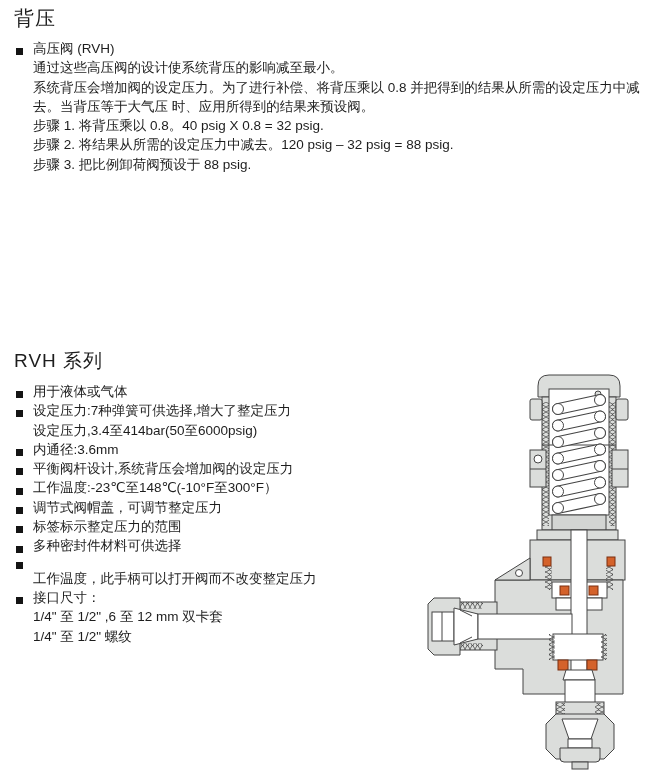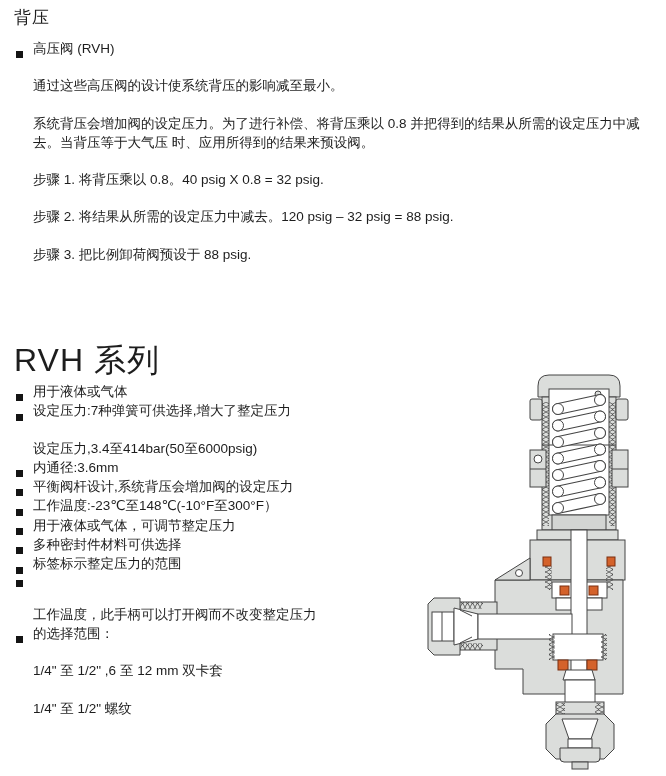--- a/index.html
+++ b/index.html
@@ -3,28 +3,28 @@
 <meta charset="utf-8">
 <style>
   html,body{margin:0;padding:0;}
   body{
     width:666px;height:776px;position:relative;background:#ffffff;
     font-family:"Liberation Sans","DejaVu Sans",sans-serif;
     color:#1d1d1d;overflow:hidden;
   }
   .sec1{position:absolute;left:14px;top:4px;width:648px;}
   .sec2{position:absolute;left:14px;top:344px;width:410px;}
-  h1.t1{font-size:17px;line-height:28px;font-weight:500;margin:0 0 7px 0;letter-spacing:1px;}
-  h1.t2{font-size:32px;line-height:33px;font-weight:500;margin:0 0 5px 0;letter-spacing:1px;}
+  h1.t1{font-size:20px;line-height:28px;font-weight:500;margin:0 0 7px 0;letter-spacing:1px;}
+  h1.t2{font-size:19px;line-height:33px;font-weight:500;margin:0 0 5px 0;letter-spacing:1px;}
   .blist{margin:0;padding:0;list-style:none;}
   .bitem{margin:0;padding:0;}
-  .brow{display:flex;align-items:flex-end;}
+  .brow{display:flex;align-items:center;}
   .sq{flex:0 0 auto;width:7px;height:7px;background:#141414;margin:6px 10px 0 2px;}
   .bline,.blabel{font-size:13.5px;line-height:19.3px;}
-  .cont{padding-left:19px;margin-top:18px;}
+  .cont{padding-left:19px;}
   .diagram{position:absolute;left:420px;top:362px;width:246px;height:413px;}
   svg .ln{stroke:#454545;stroke-width:1;fill:none;}
   svg .gray{fill:#dbdddb;stroke:#454545;stroke-width:1;}
   svg .gray2{fill:#d3d5d3;stroke:#454545;stroke-width:1;}
   svg .white{fill:#ffffff;stroke:#454545;stroke-width:1;}
   svg .co{stroke:#454545;stroke-width:12;stroke-linecap:round;}
   svg .ci{stroke:#ffffff;stroke-width:9.5;stroke-linecap:round;}
   svg .wc{fill:#ffffff;stroke:#454545;stroke-width:1;}
   svg .seal{stroke:#7a2f10;stroke-width:1;}
 </style>
@@ -80,45 +80,45 @@
     </li>
     <li class="bitem">
       <div class="brow">
           <span class="sq"></span>
         <span class="blabel">工作温度:-23℃至148℃(-10°F至300°F）</span>
         </div>
     </li>
     <li class="bitem">
       <div class="brow">
           <span class="sq"></span>
-        <span class="blabel">用于液体或气体，可调节整定压力</span>
+        <span class="blabel">调节式阀帽盖，可调节整定压力</span>
+        </div>
+    </li>
+    <li class="bitem">
+      <div class="brow">
+          <span class="sq"></span>
+        <span class="blabel">标签标示整定压力的范围</span>
         </div>
     </li>
     <li class="bitem">
       <div class="brow">
           <span class="sq"></span>
         <span class="blabel">多种密封件材料可供选择</span>
         </div>
     </li>
     <li class="bitem">
       <div class="brow">
           <span class="sq"></span>
-        <span class="blabel">标签标示整定压力的范围</span>
-        </div>
-    </li>
-    <li class="bitem">
-      <div class="brow">
-          <span class="sq"></span>
         </div>
       <div class="bline cont">工作温度，此手柄可以打开阀而不改变整定压力</div>
     </li>
     <li class="bitem">
       <div class="brow">
           <span class="sq"></span>
-        <span class="blabel">的选择范围：</span>
+        <span class="blabel">接口尺寸：</span>
         </div>
       <div class="bline cont">1/4" 至 1/2" ,6 至 12 mm 双卡套</div>
       <div class="bline cont">1/4" 至 1/2" 螺纹</div>
     </li>
   </ul>
 </section>
 
 <div class="diagram">
 <svg width="246" height="413" viewBox="0 0 246 413" xmlns="http://www.w3.org/2000/svg">
   <defs>

